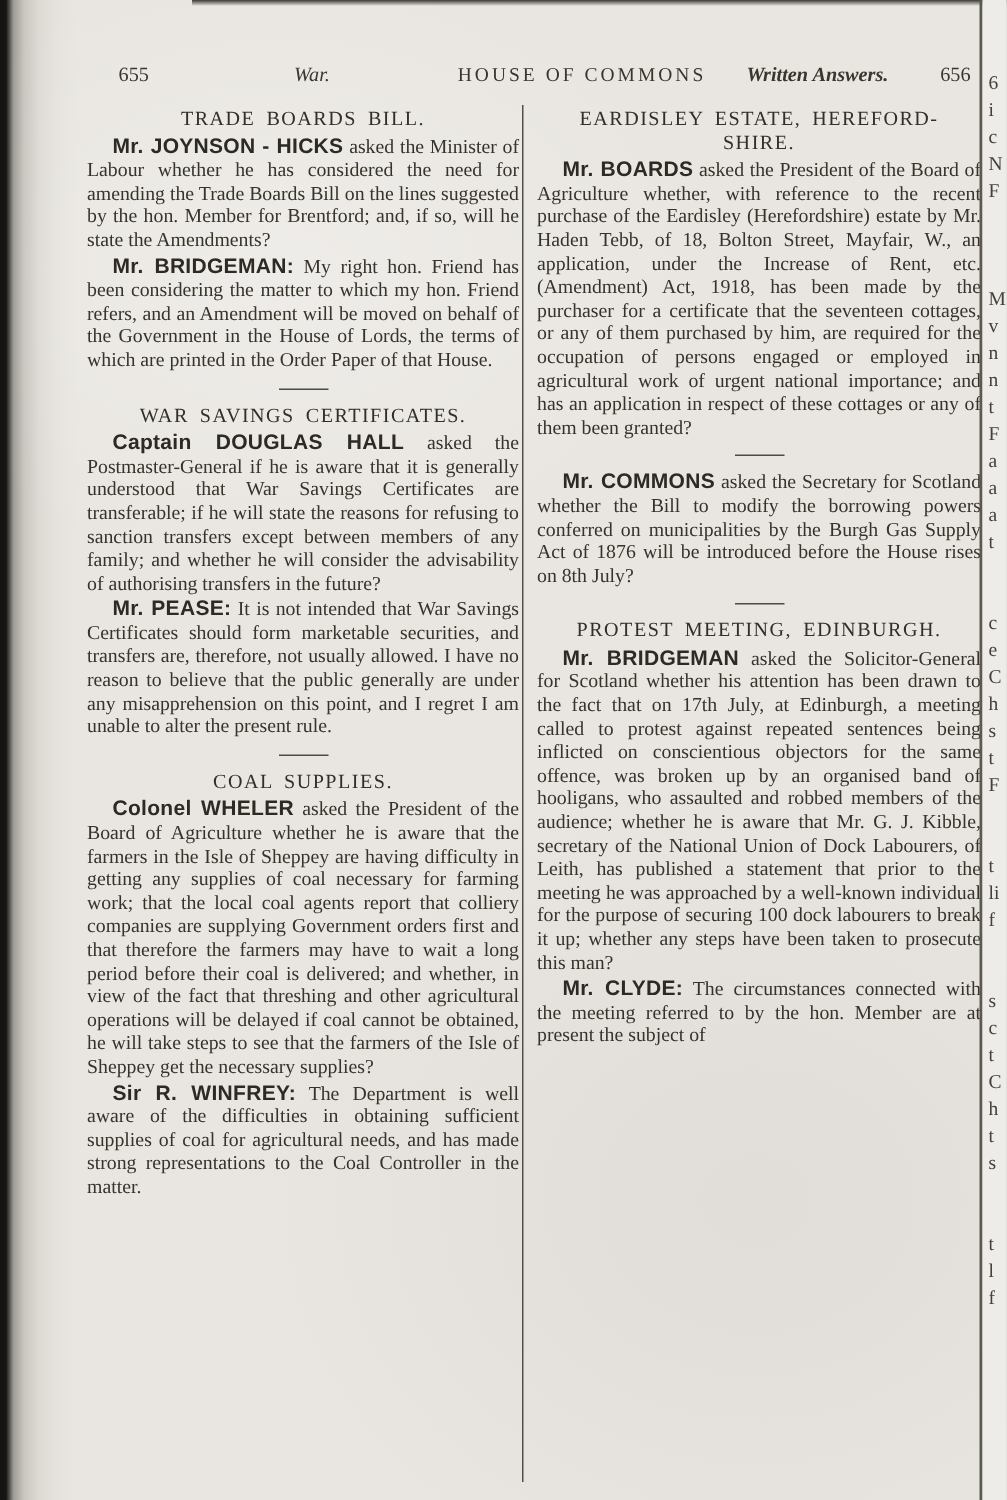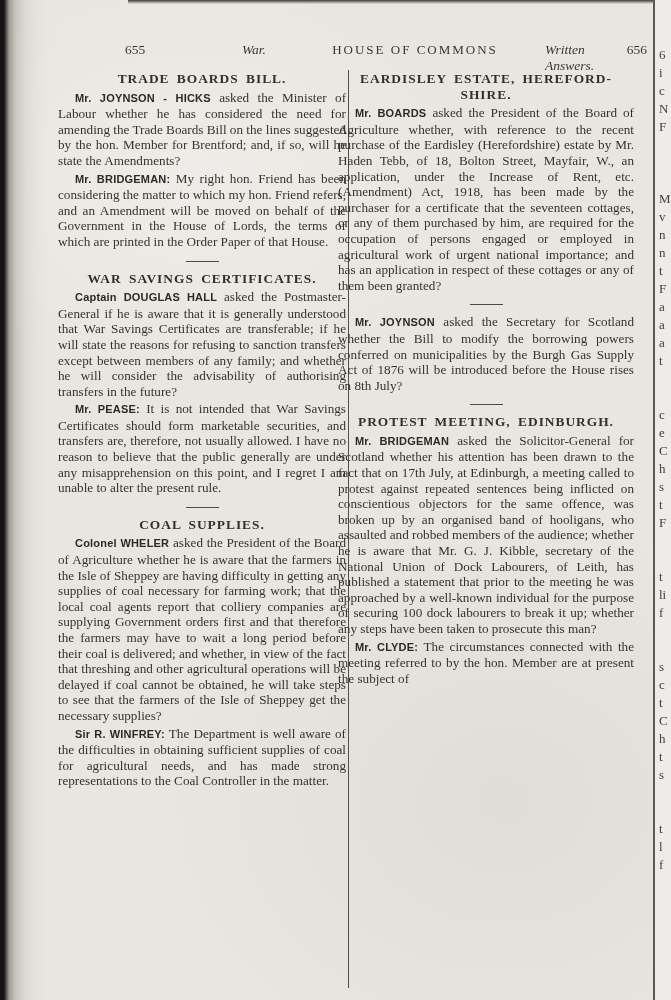--- a/index.html
+++ b/index.html
@@ -17,38 +17,38 @@
   .gutter{position:absolute;left:0;top:0;width:52px;height:100%;
     background:linear-gradient(90deg,#151413 0,#151413 4px,rgba(70,66,60,.45) 9px,rgba(120,115,107,.28) 16px,rgba(160,155,147,.16) 26px,rgba(190,186,179,.08) 38px,rgba(190,186,179,0) 52px);}
   .top-edge{position:absolute;left:128px;top:0;right:0;height:4px;
     background:linear-gradient(180deg,rgba(30,28,26,.85),rgba(30,28,26,0));}
   .page-edge{position:absolute;left:653px;top:0;width:2px;height:100%;background:#5c5951;}
   .sliver{position:absolute;left:655px;top:0;width:16px;height:100%;background:#edece8;}
   .fragments{position:absolute;left:659px;top:46px;width:14px;white-space:pre-line;
     font-size:13px;line-height:18px;color:#45413a;}
   
   .pagehead{position:absolute;top:42px;left:57px;width:596px;height:18px;font-size:13.5px;color:#3a362e;}
-  .pagehead .pn{position:absolute;top:0;margin-left:46px;}
+  .pagehead .pn{position:absolute;top:0;}
   .pagehead .it{font-style:italic;}
   .ph-left{left:22px;}
   .ph-war{left:151px;transform:translateX(-50%);}
-  .ph-hoc{left:312px;transform:translateX(-50%);letter-spacing:2px;font-size:13px;}
-  .ph-wa{left:478px;transform:translateX(-50%);}
+  .ph-hoc{left:331px;transform:translateX(-50%);letter-spacing:2px;font-size:13px;}
+  .ph-wa{left:488px;transform:translateX(-50%);font-weight:bold;}
   .ph-right{right:6px;text-align:center;}
   
   .col{position:absolute;top:64px;font-size:13.2px;line-height:15.6px;text-align:justify;color:#37332b;}
   .col-left{left:58px;width:288px;}
-  .col-right{left:338px;width:296px;}
+  .col-right{left:358px;width:296px;}
   .col-rule{position:absolute;left:348px;top:70px;height:918px;width:1px;background:#534f48;}
-  h3{margin:7px 0 3px;font-size:13.4px;font-weight:bold;text-align:center;
+  h3{margin:7px 0 3px;font-size:13.4px;font-weight:normal;text-align:center;
      letter-spacing:1px;word-spacing:3px;color:#332f28;}
   .hl{display:block;}
   p.speech{margin:2px 0 0;text-indent:17px;}
   .speaker{font-family:"Liberation Sans","DejaVu Sans",sans-serif;font-weight:bold;
-     font-size:11px;letter-spacing:.2px;color:#2d2923;}
+     font-size:14px;letter-spacing:.2px;color:#2d2923;}
   .divider{width:33px;height:0;border:none;border-top:1.5px solid #4d4a43;margin:11px auto 9px;}
 </style>
 </head>
 <body>
 
 <div class="scan">
 
   <div class="gutter"></div>
   <div class="top-edge"></div>
 
@@ -119,21 +119,21 @@
       </h3>
       <p class="speech">
         <span class="speaker">Mr. BOARDS</span>
         <span>asked the President of the Board of Agriculture whether, with reference to the recent purchase of the Eardisley (Herefordshire) estate by Mr. Haden Tebb, of 18, Bolton Street, Mayfair, W., an application, under the Increase of Rent, etc. (Amendment) Act, 1918, has been made by the purchaser for a certificate that the seventeen cottages, or any of them purchased by him, are required for the occupation of persons engaged or employed in agricultural work of urgent national importance; and has an application in respect of these cottages or any of them been granted?</span>
       </p>
       <hr class="divider">
     </section>
 
     <section>
       <p class="speech">
-        <span class="speaker">Mr. JOYNSON</span>
+        <span class="speaker">Mr. COMMONS</span>
         <span>asked the Secretary for Scotland whether the Bill to modify the borrowing powers conferred on municipalities by the Burgh Gas Supply Act of 1876 will be introduced before the House rises on 8th July?</span>
       </p>
       <hr class="divider">
     </section>
 
     <section>
       <h3>
         <span class="hl">PROTEST MEETING, EDINBURGH.</span>
       </h3>
       <p class="speech">

